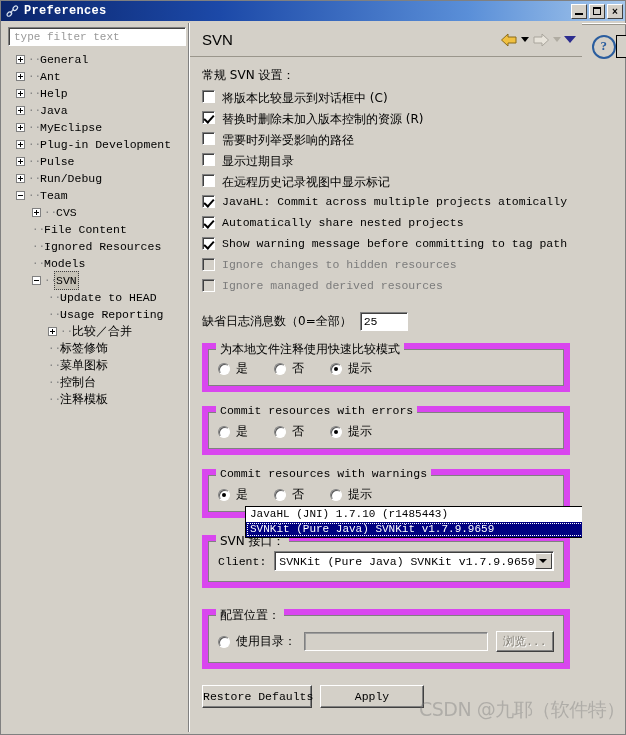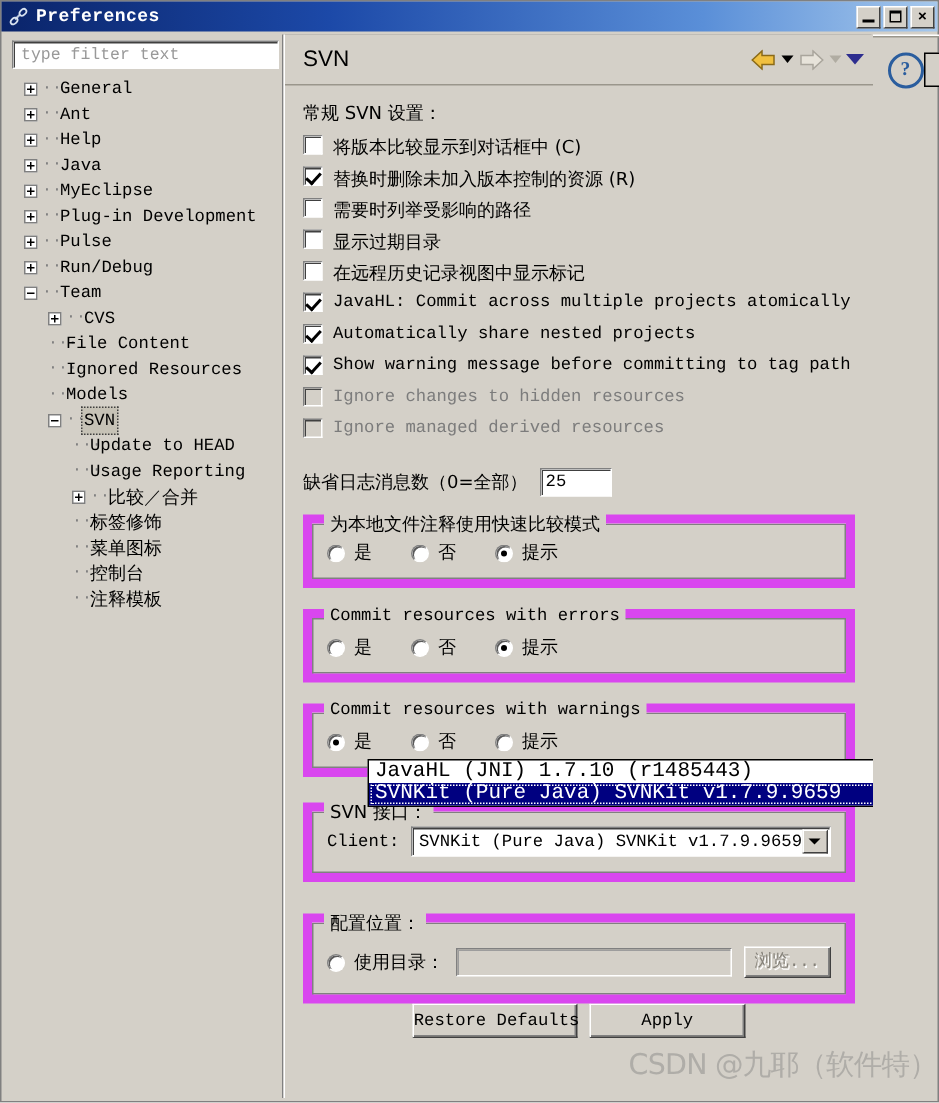--- a/index.html
+++ b/index.html
@@ -404,21 +404,21 @@
     background: #ffffff;
     border: 1px solid #000000;
     box-sizing: border-box;
     z-index: 40;
   }
   .combo-popup .opt {
     height: 15px;
     line-height: 15px;
     padding-left: 4px;
     font-family: "Liberation Mono", "DejaVu Sans Mono", monospace;
-    font-size: 14px;
+    font-size: 11px;
     white-space: nowrap;
   }
   .combo-popup .opt.sel {
     background: #000080;
     color: #ffffff;
     outline: 1px dotted #ffffff;
     outline-offset: -2px;
   }
 
   
@@ -454,23 +454,23 @@
     height: 23px;
     line-height: 21px;
     white-space: nowrap;
     padding: 0 10px;
   }
   .btn.disabled { color: #848078; text-shadow: 1px 1px 0 #ffffff; }
   .btn.default { border: 1px solid #000000; box-shadow: none; }
 
   .action-row {
     display: flex;
-    justify-content: center;
+    justify-content: flex-start;
     gap: 8px;
-    margin-top: 0;
+    margin-top: 16px;
   }
 
   
   #bottom-bar {
     flex: none;
     height: 46px;
     display: flex;
     align-items: center;
     padding: 0 10px;
     box-sizing: border-box;

